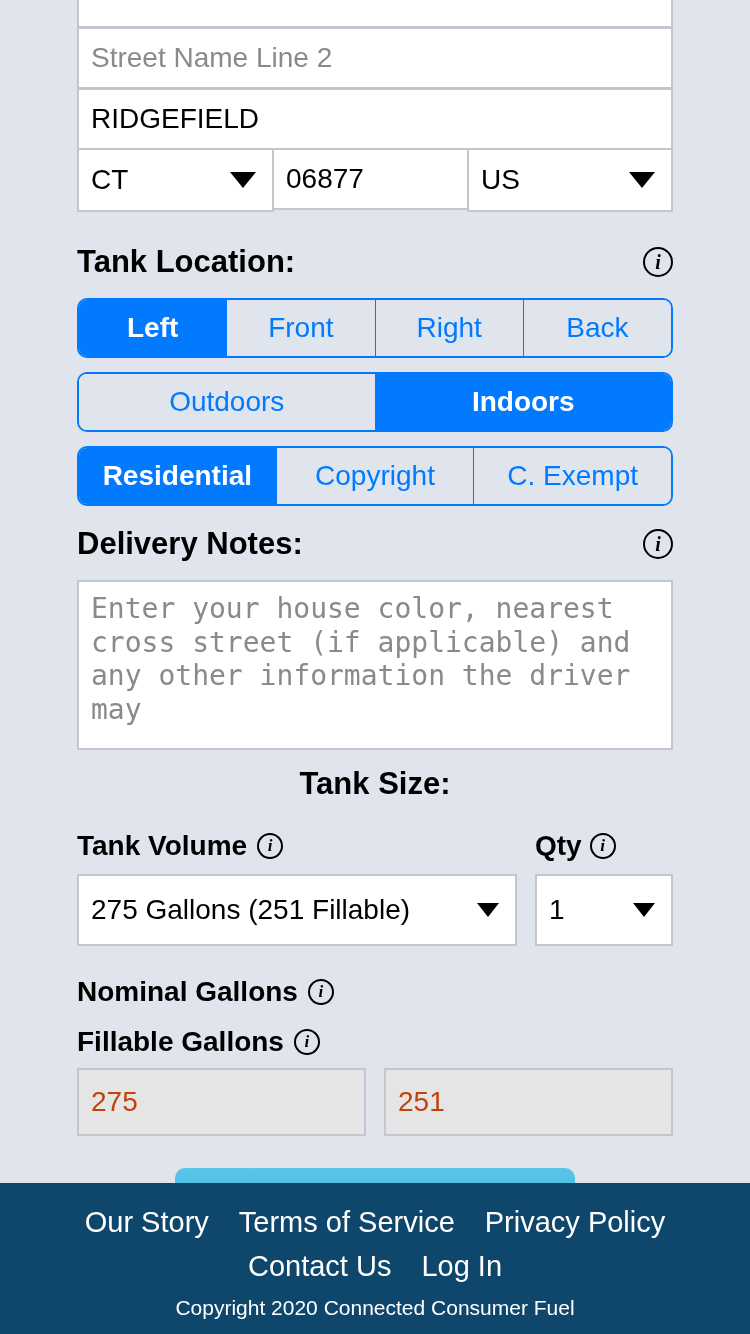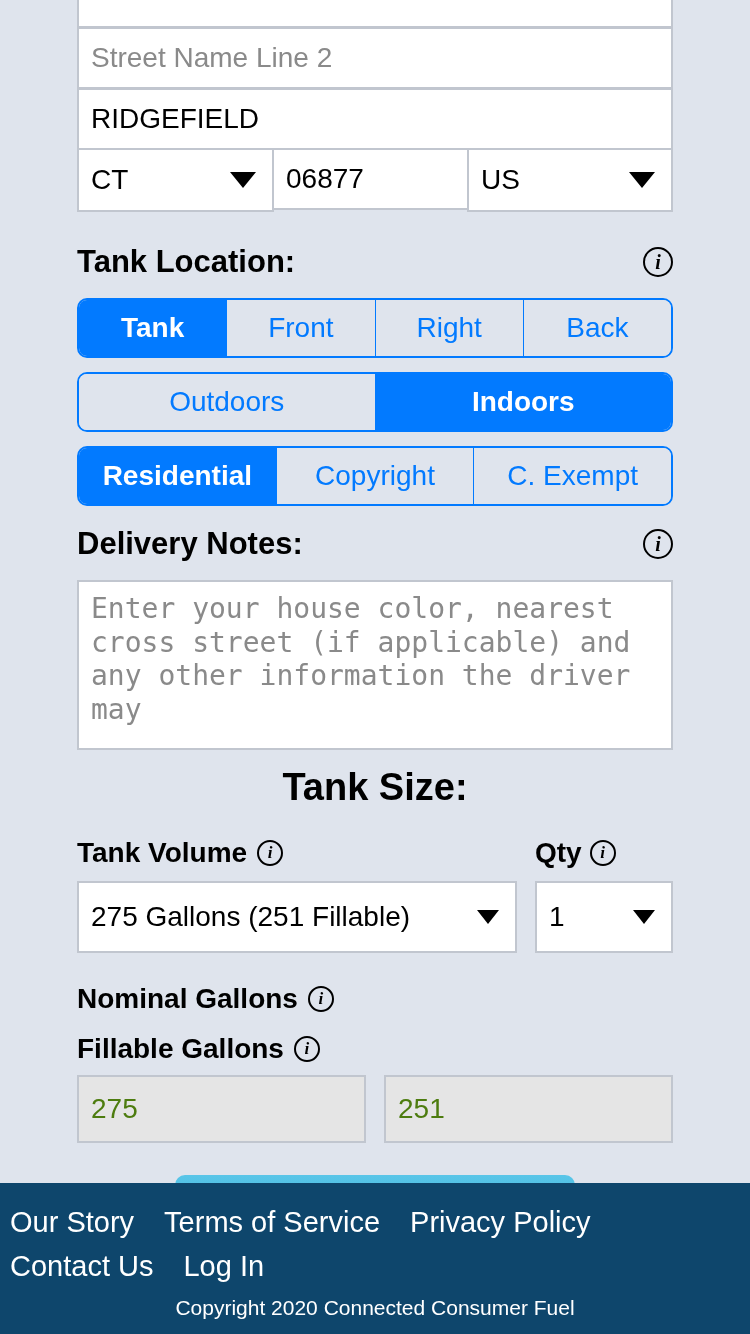--- a/index.html
+++ b/index.html
@@ -118,21 +118,21 @@
   background: #fff;
   font-family: ui-monospace, Menlo, Monaco, Consolas, monospace;
   font-size: 28px;
   padding: 10px 12px;
   resize: none;
   color: #000;
   line-height: 1.2;
 }
 .notes-area::placeholder { color: #8a8a8a; }
 .tank-size-title {
-  font-size: 38px;
+  font-size: 31px;
   font-weight: 700;
   text-align: center;
   margin: 12px 0 28px 0;
 }
 .labels-row, .selects-row, .gallon-labels-row, .gallon-inputs-row {
   display: flex;
   gap: 18px;
 }
 .lbl-vol { flex: 1; display: flex; align-items: center; gap: 10px; font-size: 28px; font-weight: 700; }
 .lbl-qty { width: 138px; display: flex; align-items: center; gap: 8px; font-size: 28px; font-weight: 700; }
@@ -152,21 +152,21 @@
 .gallon-labels-row { margin-top: 30px; flex-direction: column; }
 .lbl-nom, .lbl-fill { flex: 1; display: flex; align-items: center; gap: 10px; font-size: 28px; font-weight: 700; }
 .gallon-inputs-row { margin-top: 10px; }
 .readonly-field {
   flex: 1;
   height: 68px;
   border: 2px solid #c1c6cf;
   background: #e5e5e5;
   font-size: 28px;
   padding: 8px 12px;
-  color: #4d7c0f;
+  color: #c2410c;
   display: flex;
   align-items: center;
   border-radius: 0;
 }
 .save-btn {
   display: block;
   margin: 32px auto 0 auto;
   width: 400px;
   height: 72px;
   background: linear-gradient(#59c5e8, #2cb4e0);
@@ -183,21 +183,21 @@
   bottom: 0;
   left: 0;
   width: 100%;
   background: #0e466c;
   color: #fff;
   padding: 18px 10px 14px 10px;
 }
 .footer-links {
   display: flex;
   flex-wrap: wrap;
-  justify-content: flex-start;
+  justify-content: center;
   gap: 0 30px;
   font-size: 29px;
 }
 .footer-links span { cursor: pointer; line-height: 1.5; }
 .copyright {
   text-align: center;
   font-size: 21px;
   margin-top: 8px;
 }
 </style>
@@ -219,21 +219,21 @@
       <span class="caret"></span>
     </div>
   </div>
 
   <div class="heading-row">
     <span class="heading">Tank Location:</span>
     <span class="info-icon"></span>
   </div>
 
   <div class="seg">
-    <div class="seg-btn active">Tank</div>
+    <div class="seg-btn active">Left</div>
     <div class="seg-btn">Front</div>
     <div class="seg-btn">Right</div>
     <div class="seg-btn">Back</div>
   </div>
 
   <div class="seg">
     <div class="seg-btn">Outdoors</div>
     <div class="seg-btn active">Indoors</div>
   </div>
 

